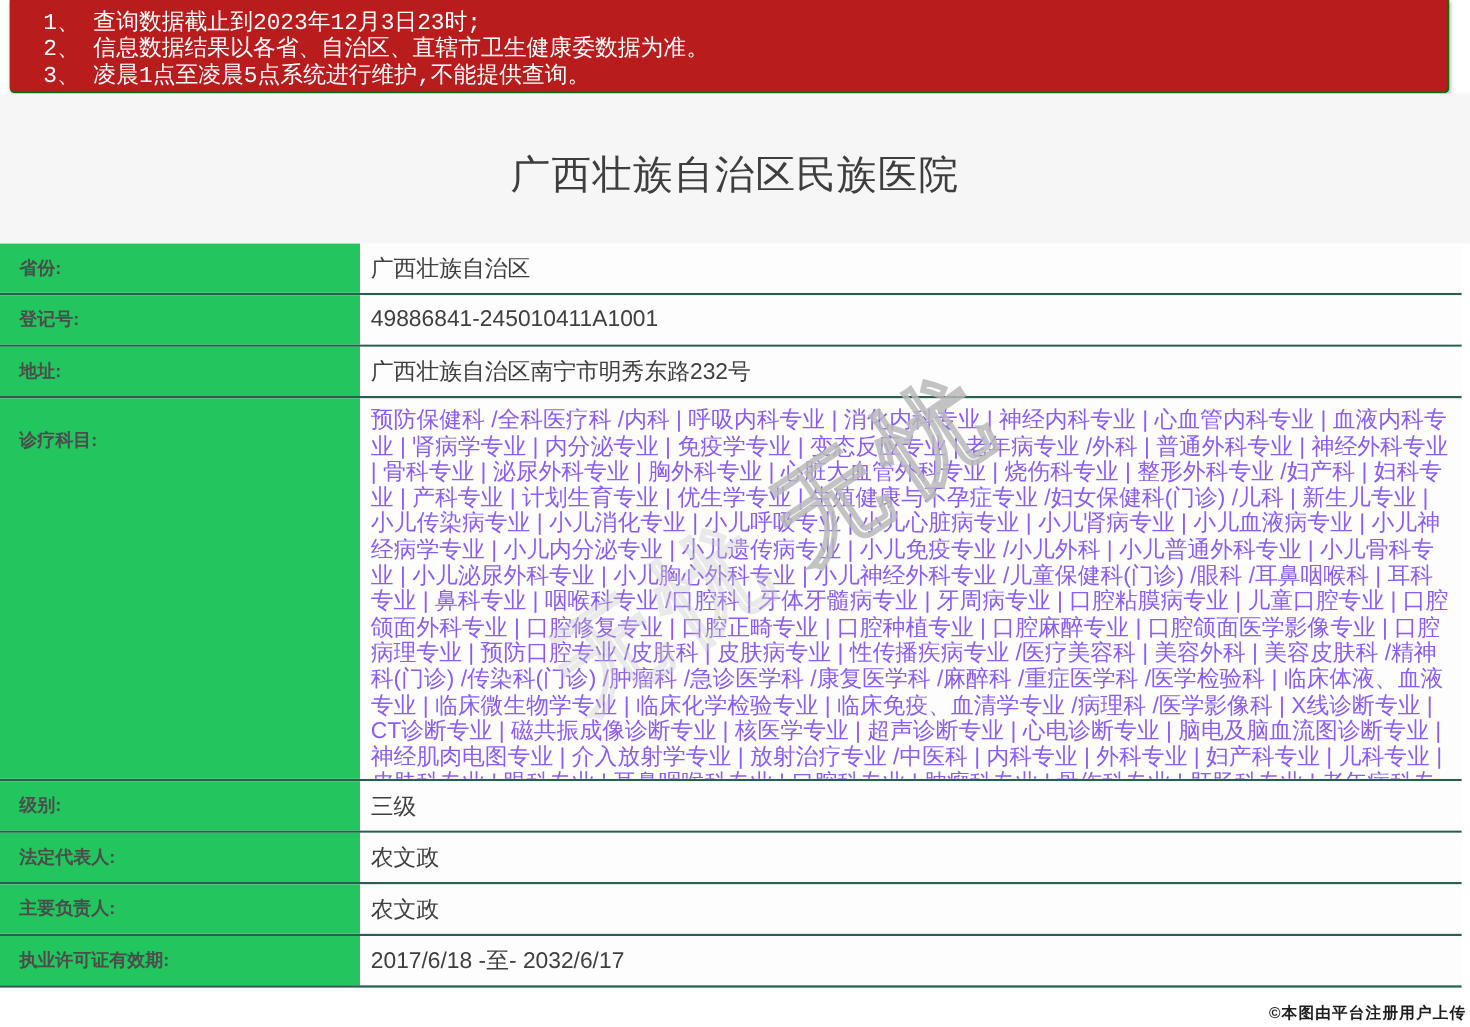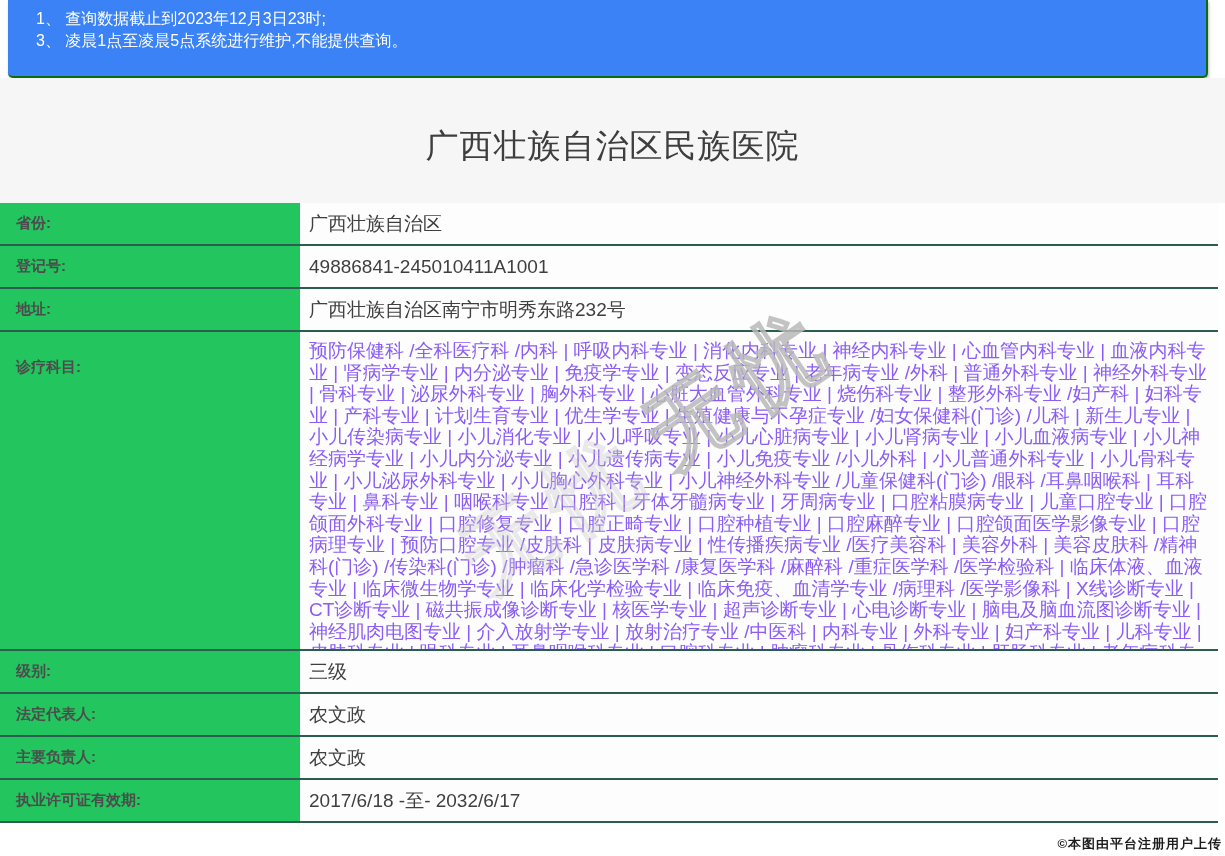--- a/index.html
+++ b/index.html
@@ -3,27 +3,27 @@
 <meta charset="utf-8">
 <style>
   html,body{margin:0;padding:0;background:#fff;}
   .page{
     position:relative;width:1225px;height:856px;overflow:hidden;background:#ffffff;
     font-family:"Liberation Sans","DejaVu Sans",sans-serif;
   }
   
   .notice-banner{
     position:absolute;left:8px;top:0;width:1200px;height:78px;
-    background:#3b82f6;
+    background:#b91c1c;
     border-right:2px solid #0b6e0b;border-bottom:2px solid #0b6e0b;
     border-radius:0 0 5px 5px;
     box-shadow:1px 2px 3px rgba(0,0,0,.25);
     box-sizing:border-box;
     padding:8px 0 0 28px;
-    color:#ffffff;font-size:16px;line-height:22px;
+    color:#ffffff;font-size:19px;line-height:22px;font-family:Liberation Mono, monospace;
   }
   .banner-line{white-space:nowrap;}
   
   .title-band{
     position:absolute;left:0;top:78px;width:1225px;height:125px;
     background:#f5f6f5;
     font-family:Liberation Mono, monospace;
   }
   .page-title{
     margin:0;padding-top:46px;text-align:center;
@@ -80,20 +80,21 @@
     text-shadow:-1px -1px 0 #fff,1px -1px 0 #fff,-1px 1px 0 #fff,1px 1px 0 #fff;
   }
 </style>
 </head>
 <body>
 
 <div class="page">
 
   <div class="notice-banner">
     <div class="banner-line">1、 查询数据截止到2023年12月3日23时;</div>
+    <div class="banner-line">2、 信息数据结果以各省、自治区、直辖市卫生健康委数据为准。</div>
     <div class="banner-line">3、 凌晨1点至凌晨5点系统进行维护,不能提供查询。</div>
   </div>
 
   <div class="title-band">
     <h1 class="page-title">广西壮族自治区民族医院</h1>
   </div>
 
   <div class="info-table">
   <div class="table-row">
     <div class="cell-label">省份:</div>

